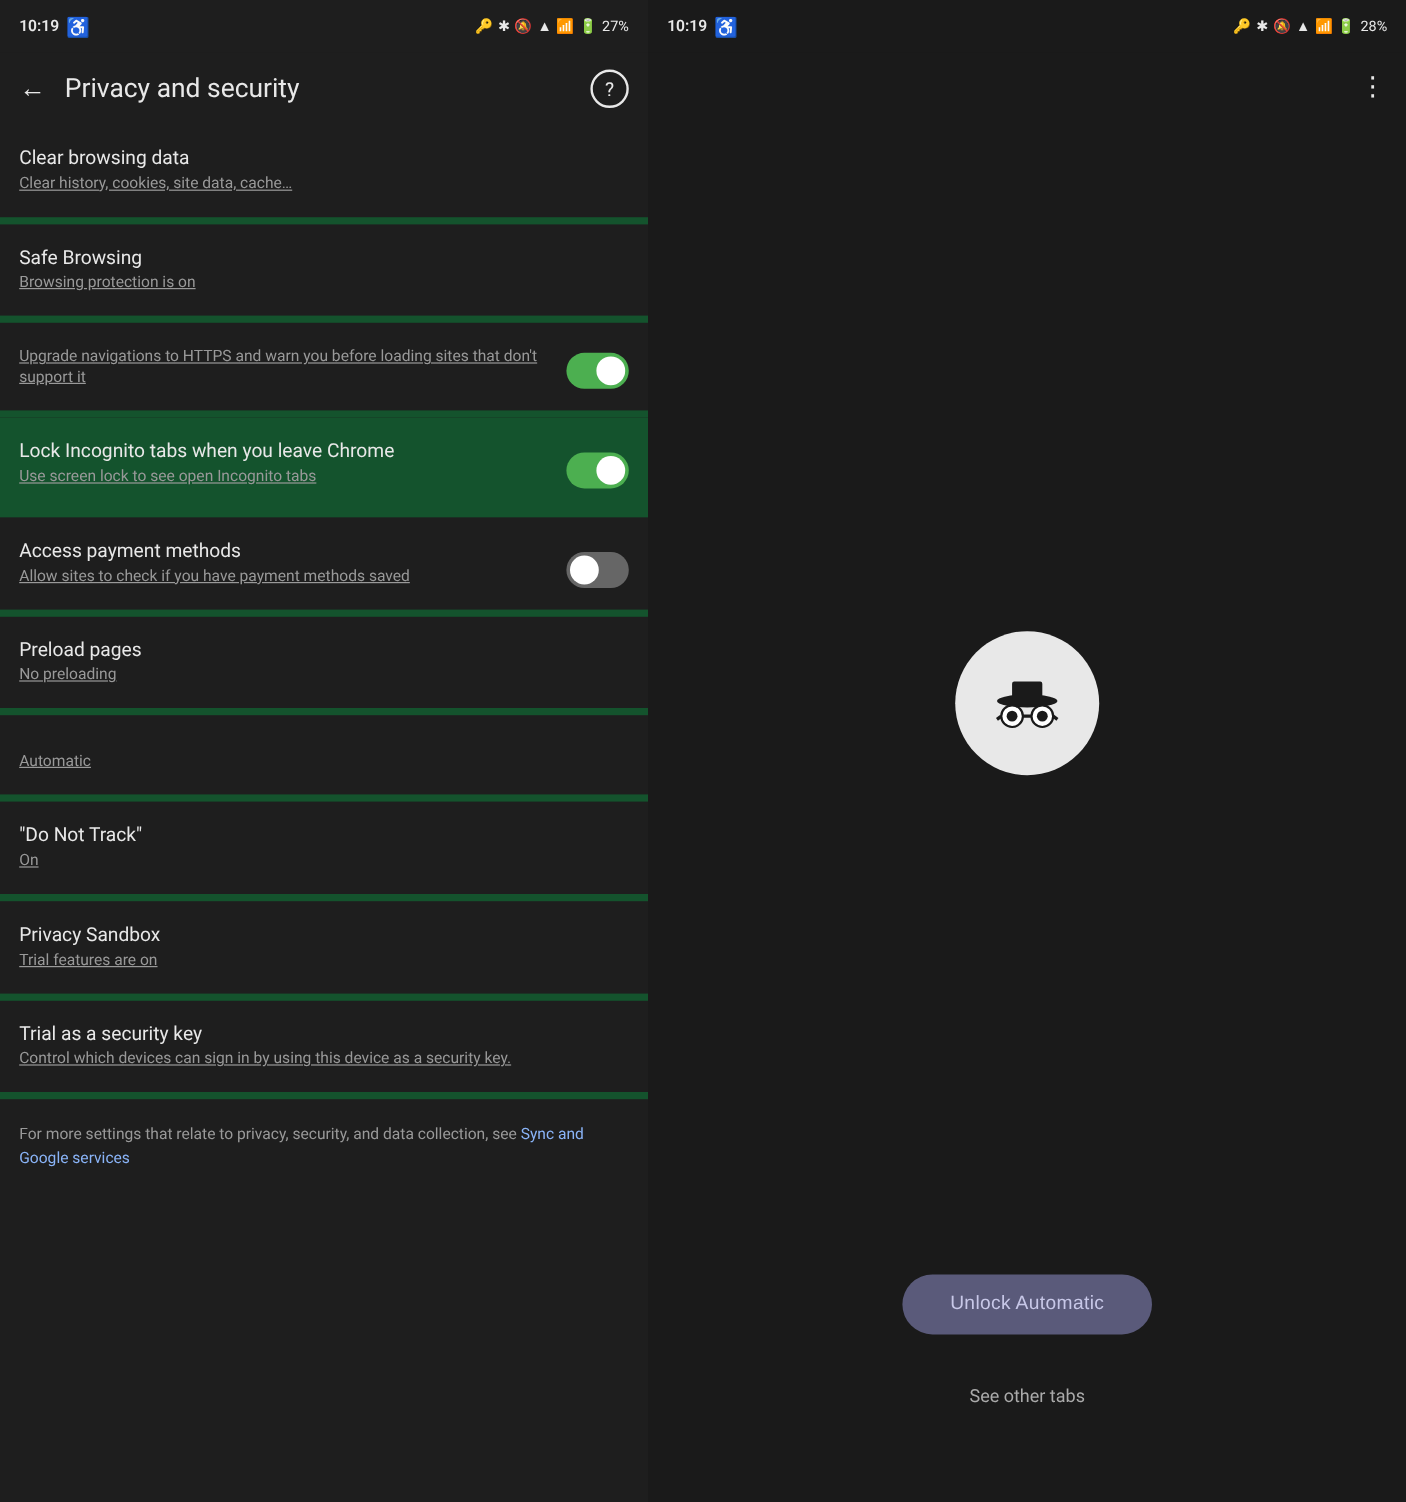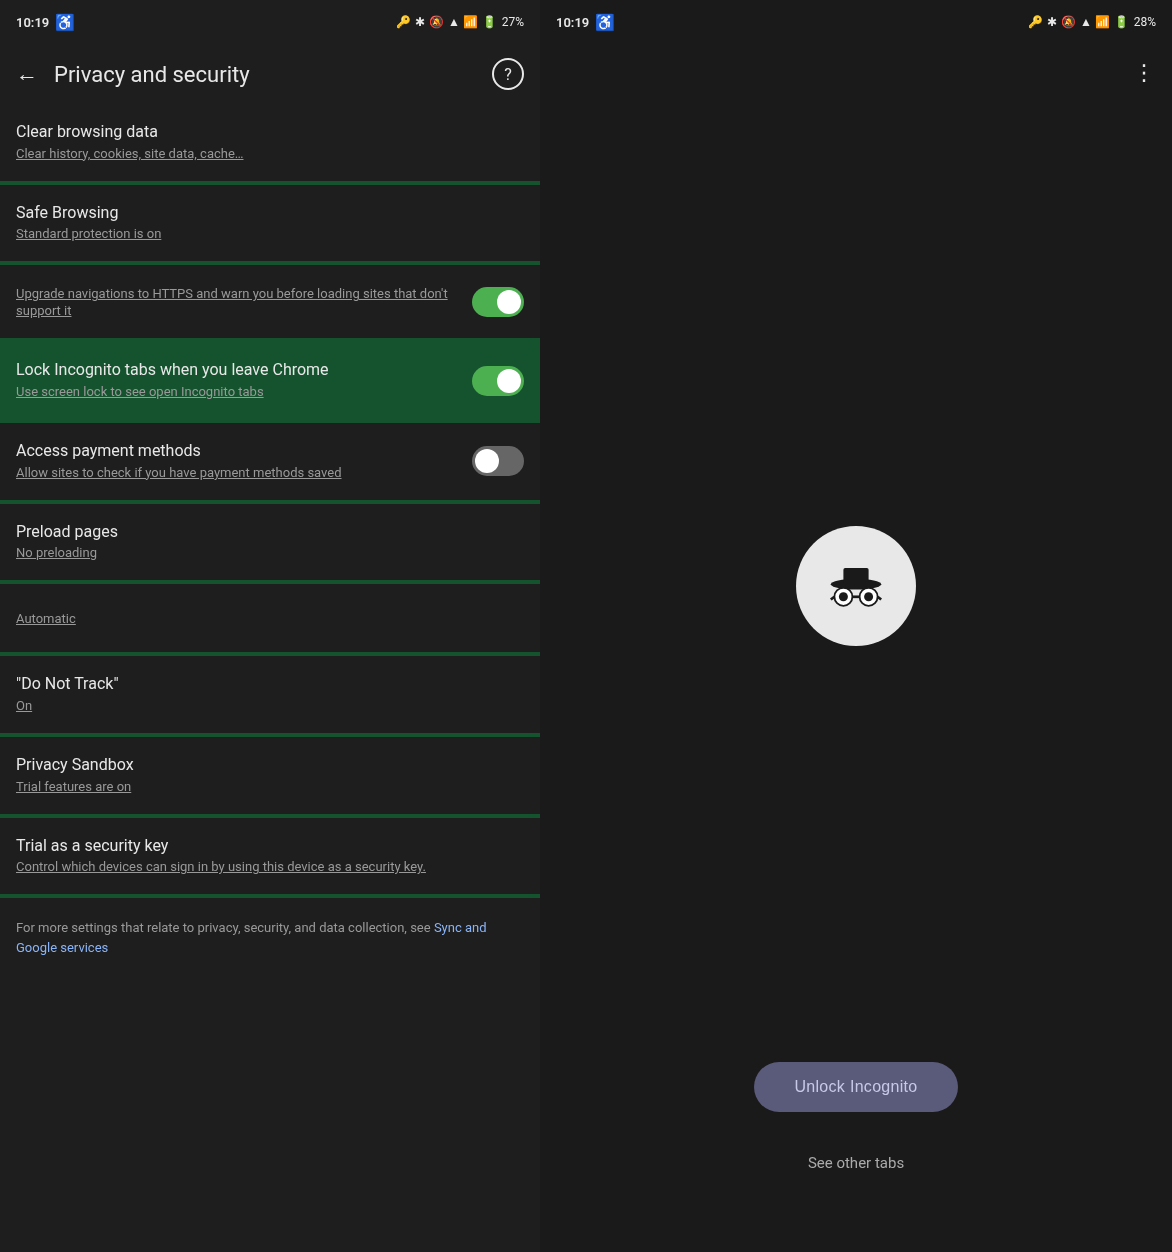--- a/index.html
+++ b/index.html
@@ -85,23 +85,23 @@
       cursor: pointer;
     }
 
     .settings-list {
       flex: 1;
       overflow-y: auto;
     }
 
     .settings-item {
       padding: 18px 16px;
-      border-bottom: 4px solid #14532d;
-      display: flex;
-      align-items: center;
+      border-bottom: 6px solid #14532d;
+      display: flex;
+      align-items: flex-end;
       justify-content: space-between;
       cursor: pointer;
       min-height: 72px;
     }
 
     .settings-item.highlighted {
       background: #14532d;
     }
 
     .settings-item-text {
@@ -308,21 +308,21 @@
     <div class="settings-item">
       <div class="settings-item-text">
         <div class="settings-item-title">Clear browsing data</div>
         <div class="settings-item-subtitle">Clear history, cookies, site data, cache…</div>
       </div>
     </div>
 
     <div class="settings-item">
       <div class="settings-item-text">
         <div class="settings-item-title">Safe Browsing</div>
-        <div class="settings-item-subtitle">Standard protection is on</div>
+        <div class="settings-item-subtitle">Browsing protection is on</div>
       </div>
     </div>
 
     <div class="settings-item">
       <div class="settings-item-text">
         <div class="settings-item-subtitle">Upgrade navigations to HTTPS and warn you before loading sites that don't support it</div>
       </div>
       <div class="toggle on">
         <div class="toggle-thumb"></div>
       </div>
@@ -425,17 +425,17 @@
         <circle cx="54" cy="52" r="5" fill="#1a1a1a"></circle>
 
         <line x1="36" y1="52" x2="44" y2="52" stroke="#1a1a1a" stroke-width="3"></line>
 
         <line x1="16" y1="52" x2="12" y2="55" stroke="#1a1a1a" stroke-width="3"></line>
         <line x1="64" y1="52" x2="68" y2="55" stroke="#1a1a1a" stroke-width="3"></line>
       </svg>
     </div>
   </div>
 
-  <button class="unlock-btn">Unlock Incognito</button>
+  <button class="unlock-btn">Unlock Automatic</button>
 
   <span class="see-other-tabs">See other tabs</span>
 
 </div>
 
 </body></html>

